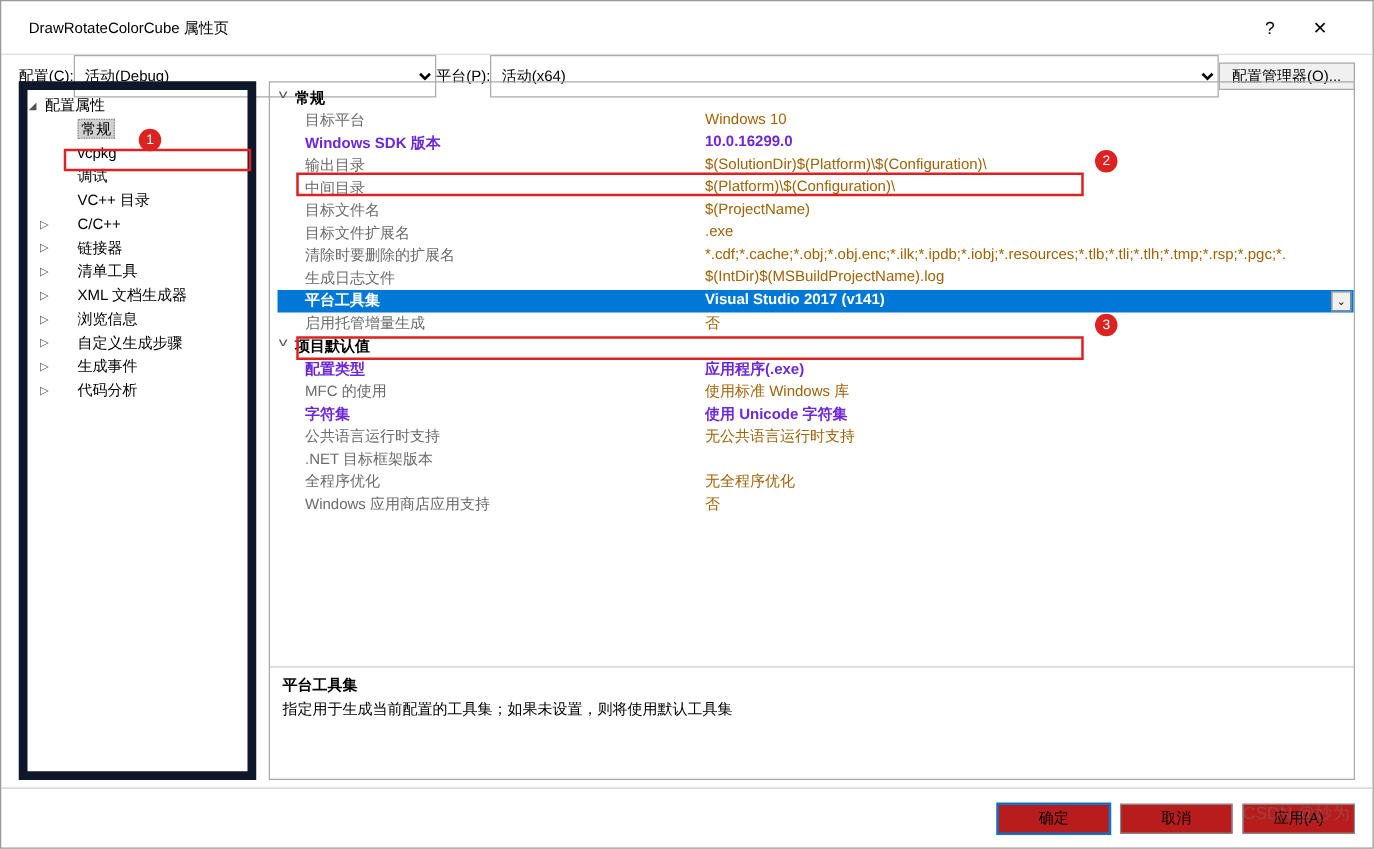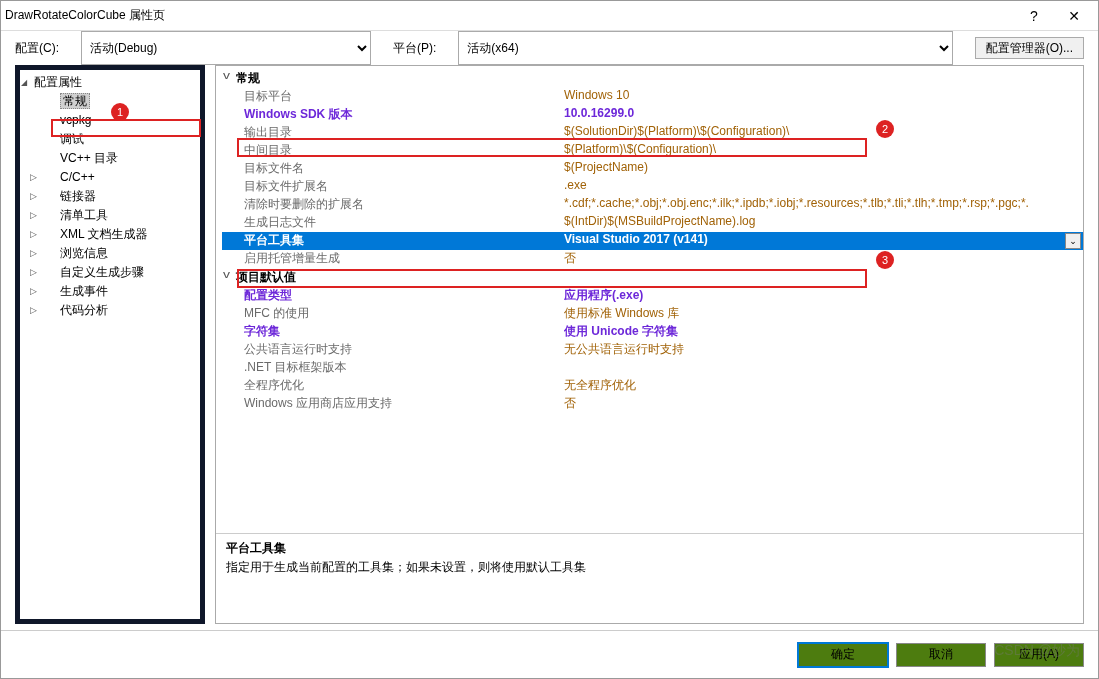--- a/index.html
+++ b/index.html
@@ -1,31 +1,31 @@
 <!DOCTYPE html>
 <html><head>
 <meta charset="utf-8">
 <style>
 * { margin: 0; padding: 0; box-sizing: border-box; font-family: "Microsoft YaHei", "Segoe UI", sans-serif; font-size: 12px; }
 body { background: #fff; width: 1099px; height: 679px; overflow: hidden; border: 1px solid #999; position: relative; }
 
-.titlebar { height: 30px; display: flex; align-items: center; padding: 0 4px; border-bottom: 1px solid #ddd; }
+.titlebar { height: 43px; display: flex; align-items: center; padding: 0 22px; border-bottom: 1px solid #ddd; }
 .titlebar .title { flex: 1; }
 .titlebar .btn { width: 40px; text-align: center; font-size: 14px; cursor: pointer; }
 
-.toprow { height: 34px; display: flex; align-items: center; padding: 6px 14px; gap: 22px; }
+.toprow { height: 34px; display: flex; align-items: center; padding: 6px 14px; gap: 0; }
 .toprow label { white-space: nowrap; }
 .toprow select { height: 34px; border: 1px solid #aaa; padding: 0 4px; background: #fff; }
 .toprow .cfg-select { flex: 0 0 290px; }
 .toprow .plat-select { flex: 1; }
 .toprow .cfg-btn { height: 22px; padding: 0 10px; border: 1px solid #aaa; background: #f0f0f0; cursor: pointer; }
 
 .main { position: absolute; top: 64px; left: 14px; right: 14px; bottom: 54px; display: flex; gap: 10px; }
 
-.sidebar { width: 190px; border: 5px solid #0f172a; overflow: auto; padding: 3px 0; }
+.sidebar { width: 190px; border: 7px solid #0f172a; overflow: auto; padding: 3px 0; }
 .tree { list-style: none; }
 .tree li { padding: 1px 0 1px 24px; white-space: nowrap; position: relative; cursor: pointer; line-height: 17px; }
 .tree li.caret::before { content: "▷"; position: absolute; left: 10px; top: 1px; font-size: 9px; color: #555; }
 .tree li.caret.open::before { content: "◢"; font-size: 8px; }
 .tree li.root { padding-left: 14px; }
 .tree li.root::before { left: 1px; }
 .tree li.sub { padding-left: 40px; }
 .tree li.selected span { background: #d0d0d0; border: 1px dotted #888; padding: 0 2px; }
 
 .content { flex: 1; border: 1px solid #aaa; display: flex; flex-direction: column; }
@@ -47,21 +47,21 @@
 
 .circ { position: absolute; width: 18px; height: 18px; border-radius: 50%; background: #d22; color: #fff; font-size: 11px; line-height: 18px; text-align: center; pointer-events: none; }
 .c1 { left: 110px; top: 102px; }
 .c2 { left: 875px; top: 119px; }
 .c3 { left: 875px; top: 250px; }
 
 .desc { border-top: 1px solid #ccc; padding: 6px 10px; height: 90px; }
 .desc .dt { font-weight: bold; margin-bottom: 2px; }
 
 .footer { position: absolute; bottom: 0; left: 0; right: 0; height: 48px; border-top: 1px solid #ccc; display: flex; align-items: center; justify-content: flex-end; padding: 0 14px; gap: 8px; }
-.footer button { width: 90px; height: 24px; border: 1px solid #888; background: #4d7c0f; cursor: pointer; }
+.footer button { width: 90px; height: 24px; border: 1px solid #888; background: #b91c1c; cursor: pointer; }
 .footer button.primary { border: 1px solid #0078d7; box-shadow: 0 0 0 1px #0078d7; }
 .watermark { position: absolute; right: 18px; bottom: 18px; color: rgba(120,120,120,0.4); font-size: 14px; pointer-events: none; }
 </style>
 </head>
 <body>
 
 <div class="titlebar">
   <span class="title">DrawRotateColorCube 属性页</span>
   <span class="btn">?</span>
   <span class="btn">✕</span>

